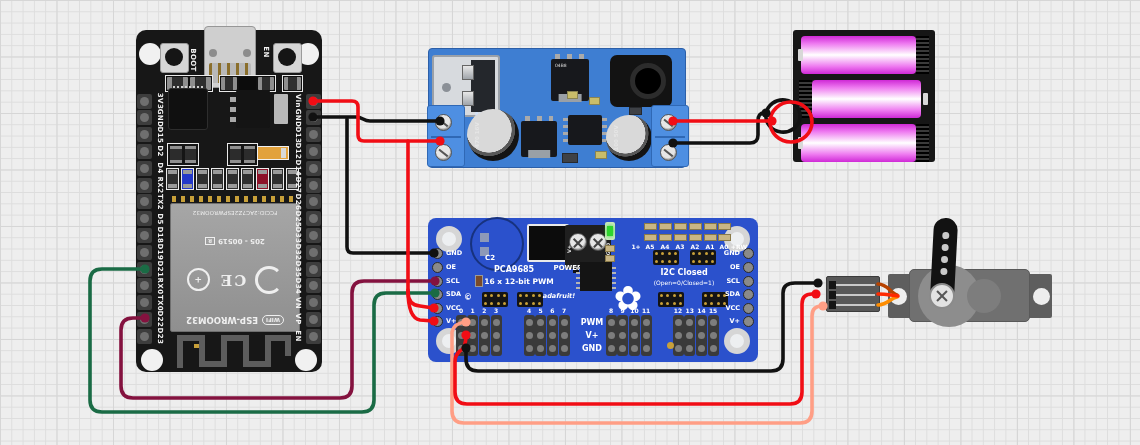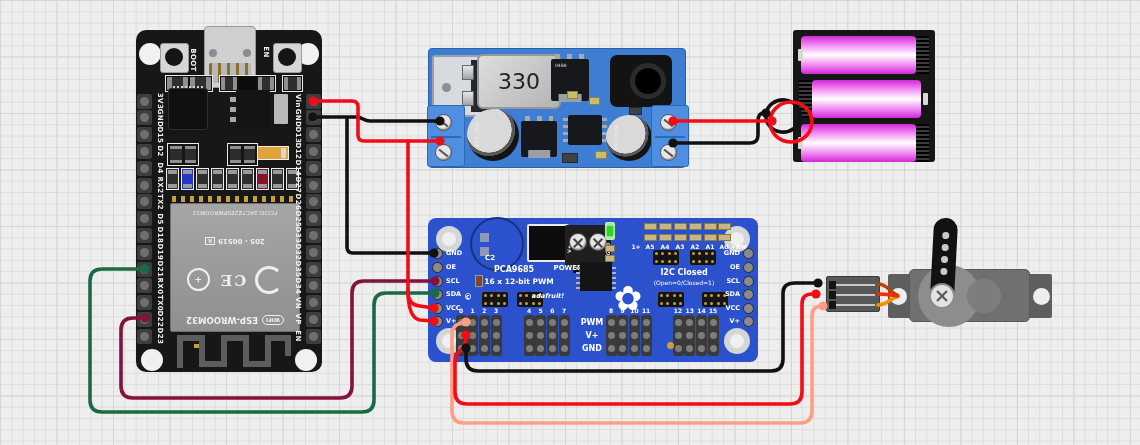--- a/index.html
+++ b/index.html
@@ -354,23 +354,20 @@
       </div>
   </div>
 
   <div class="buck" id="buck-board">
     <div class="busb">
       <div class="busb-shroud"></div>
       <div class="busb-clip" style="left:28px;top:8px"></div>
       <div class="busb-clip" style="left:28px;top:34px"></div>
       <div class="busb-dot"></div>
     </div>
-    <div class="ind">
-        <span>330</span>
-      </div>
     <div class="indcode">899-MH</div>
     <div class="cap" style="left:38px;top:60px;width:52px;height:52px">
       <span class="ctext">470 16V</span>
     </div>
     <div class="to252" style="left:92px;top:72px;width:36px;height:36px"></div>
     <div class="to252" style="left:122px;top:10px;width:38px;height:42px">
       <span style="position:absolute;left:4px;top:4px;font:4.5px 'DejaVu Sans',sans-serif;color:#ddd">04B8</span>
     </div>
     <div class="sop8"></div>
     <div class="barrel"></div>
@@ -547,21 +544,21 @@
         <i></i>
         <i></i>
         <i></i>
         <i></i>
       </div>
 
     <span class="ptext" style="left:86px;top:51px;font:bold 8px 'DejaVu Sans',sans-serif">PCA9685</span>
     <div class="bchip"></div>
     <span class="ptext" style="left:91px;top:63px;font:bold 7.5px 'DejaVu Sans',sans-serif">16 x 12-bit PWM</span>
     <span class="ptext" style="left:40px;top:79px;font:bold 8px 'DejaVu Sans',sans-serif">©</span>
-    <span class="ptext" style="left:120px;top:78px;font:italic bold 6.5px 'DejaVu Sans',sans-serif">adafruit!</span>
+    <span class="ptext" style="left:131px;top:78px;font:italic bold 6.5px 'DejaVu Sans',sans-serif">adafruit!</span>
     <div class="ssop"></div>
     <span class="flower" style="left:200px;top:80px">✿</span>
     <span class="ptext" style="left:256px;top:54px;font:bold 8px 'DejaVu Sans',sans-serif">I2C Closed</span>
     <span class="ptext" style="left:256px;top:64px;font:6px 'DejaVu Sans',sans-serif">(Open=0/Closed=1)</span>
 
     <div id="pca-sidepins">
         <div class="sidepin" style="left: 4px; top: 29.5px;"></div>
         <div class="sidelab" style="left: 18px; top: 31px;">GND</div>
         <div class="sidepin" style="left: 315px; top: 29.5px;"></div>
         <div class="sidelab" style="left: 288px; top: 31px; width: 24px; text-align: right;">GND</div>

